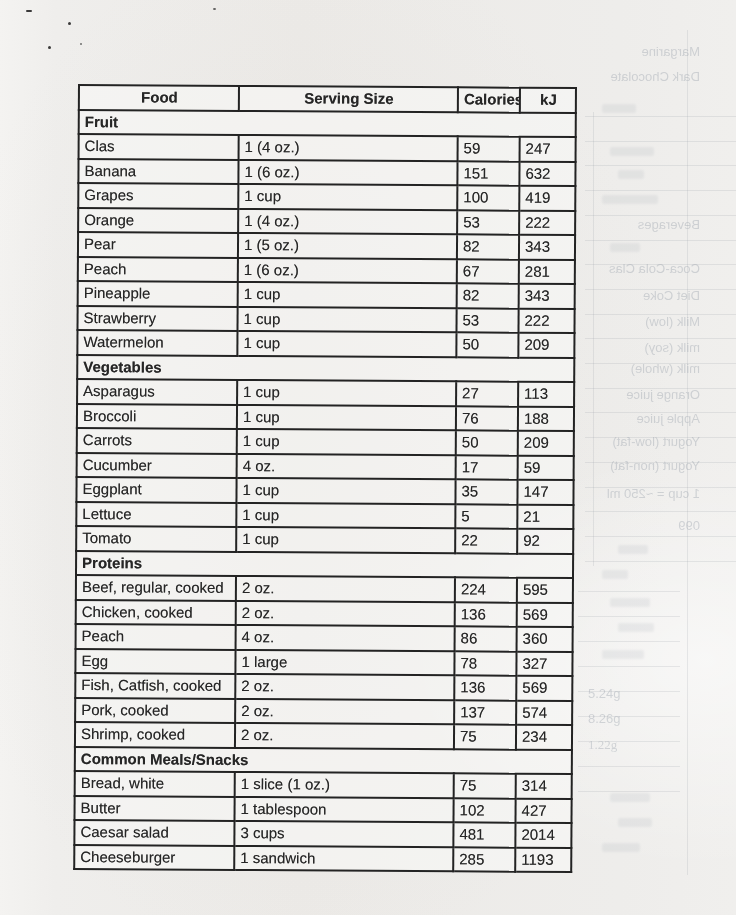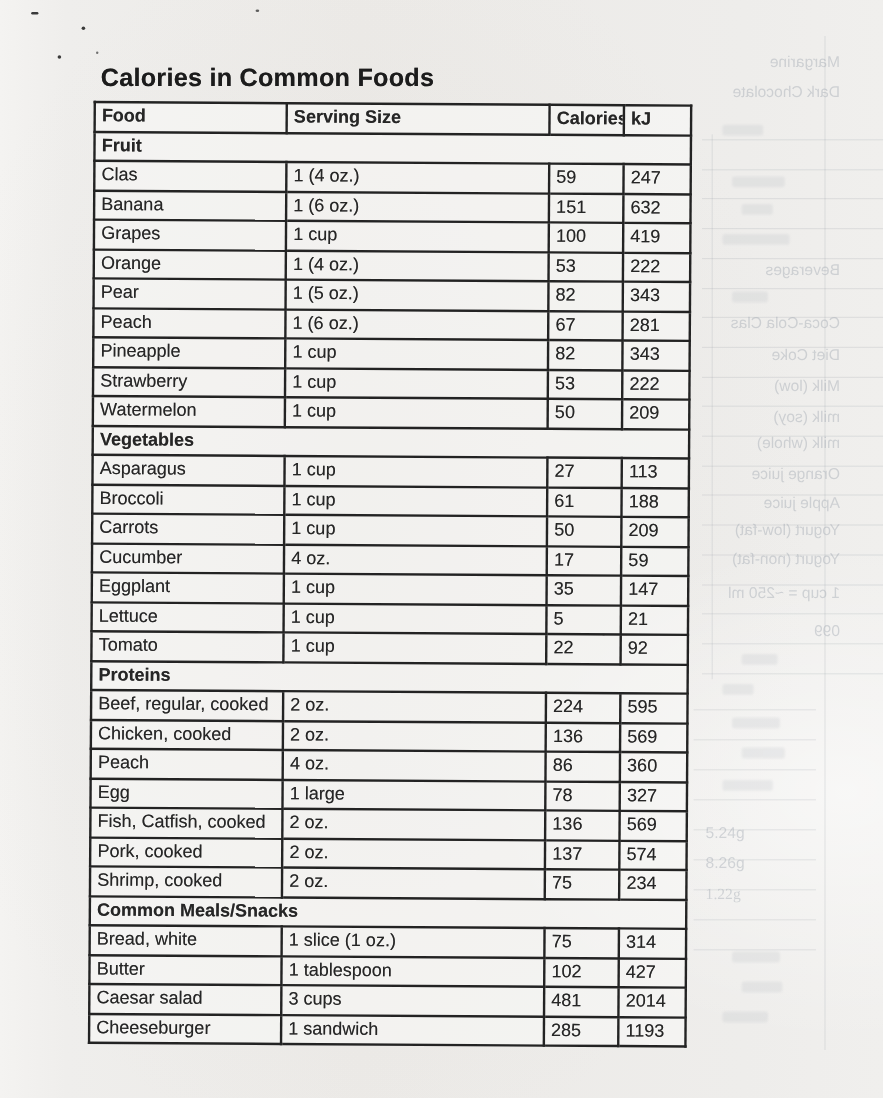--- a/index.html
+++ b/index.html
@@ -50,21 +50,21 @@
   }
   table.calories th, table.calories td {
     border: 2px solid #232323;
     height: 24.5px; box-sizing: border-box;
     padding: 0 4px 0 5px;
     font-size: 15px; line-height: 1.05;
     text-align: left; vertical-align: middle;
     white-space: nowrap; overflow: hidden;
     text-shadow: 0 0 0.45px rgba(40,40,40,0.55);
   }
-  table.calories th { font-weight: 700; padding-left: 5px; }
+  table.calories th { font-weight: 700; padding-left: 5px; text-align: center; }
   tr.section-row td {
     font-weight: 700;
     box-shadow: 0 5px 0 -3px #2e2e2e; 
   }
 </style>
 </head>
 <body>
 
 <div class="page">
 
@@ -131,21 +131,20 @@
       <div class="ghost-bar" style="left: 618px; top: 545px; width: 30px;"></div>
       <div class="ghost-bar" style="left: 602px; top: 570px; width: 26px;"></div>
       <div class="ghost-bar" style="left: 610px; top: 598px; width: 40px;"></div>
       <div class="ghost-bar" style="left: 618px; top: 623px; width: 36px;"></div>
       <div class="ghost-bar" style="left: 602px; top: 650px; width: 42px;"></div>
       <div class="ghost-bar" style="left: 610px; top: 793px; width: 40px;"></div>
       <div class="ghost-bar" style="left: 618px; top: 818px; width: 34px;"></div>
       <div class="ghost-bar" style="left: 602px; top: 843px; width: 38px;"></div>
     </div>
 
-  <h1 class="title">Calories in Common Foods</h1>
 
   <div class="table-wrap">
     <table class="calories">
       <colgroup>
         <col style="width:160px">
           <col style="width:219px">
           <col style="width:62px">
           <col style="width:56px">
       </colgroup>
       <thead>
@@ -219,21 +218,21 @@
           </tr>
           <tr>
             <td>Asparagus</td>
             <td>1 cup</td>
             <td>27</td>
             <td>113</td>
           </tr>
           <tr>
             <td>Broccoli</td>
             <td>1 cup</td>
-            <td>61</td>
+            <td>76</td>
             <td>188</td>
           </tr>
           <tr>
             <td>Carrots</td>
             <td>1 cup</td>
             <td>50</td>
             <td>209</td>
           </tr>
           <tr>
             <td>Cucumber</td>

